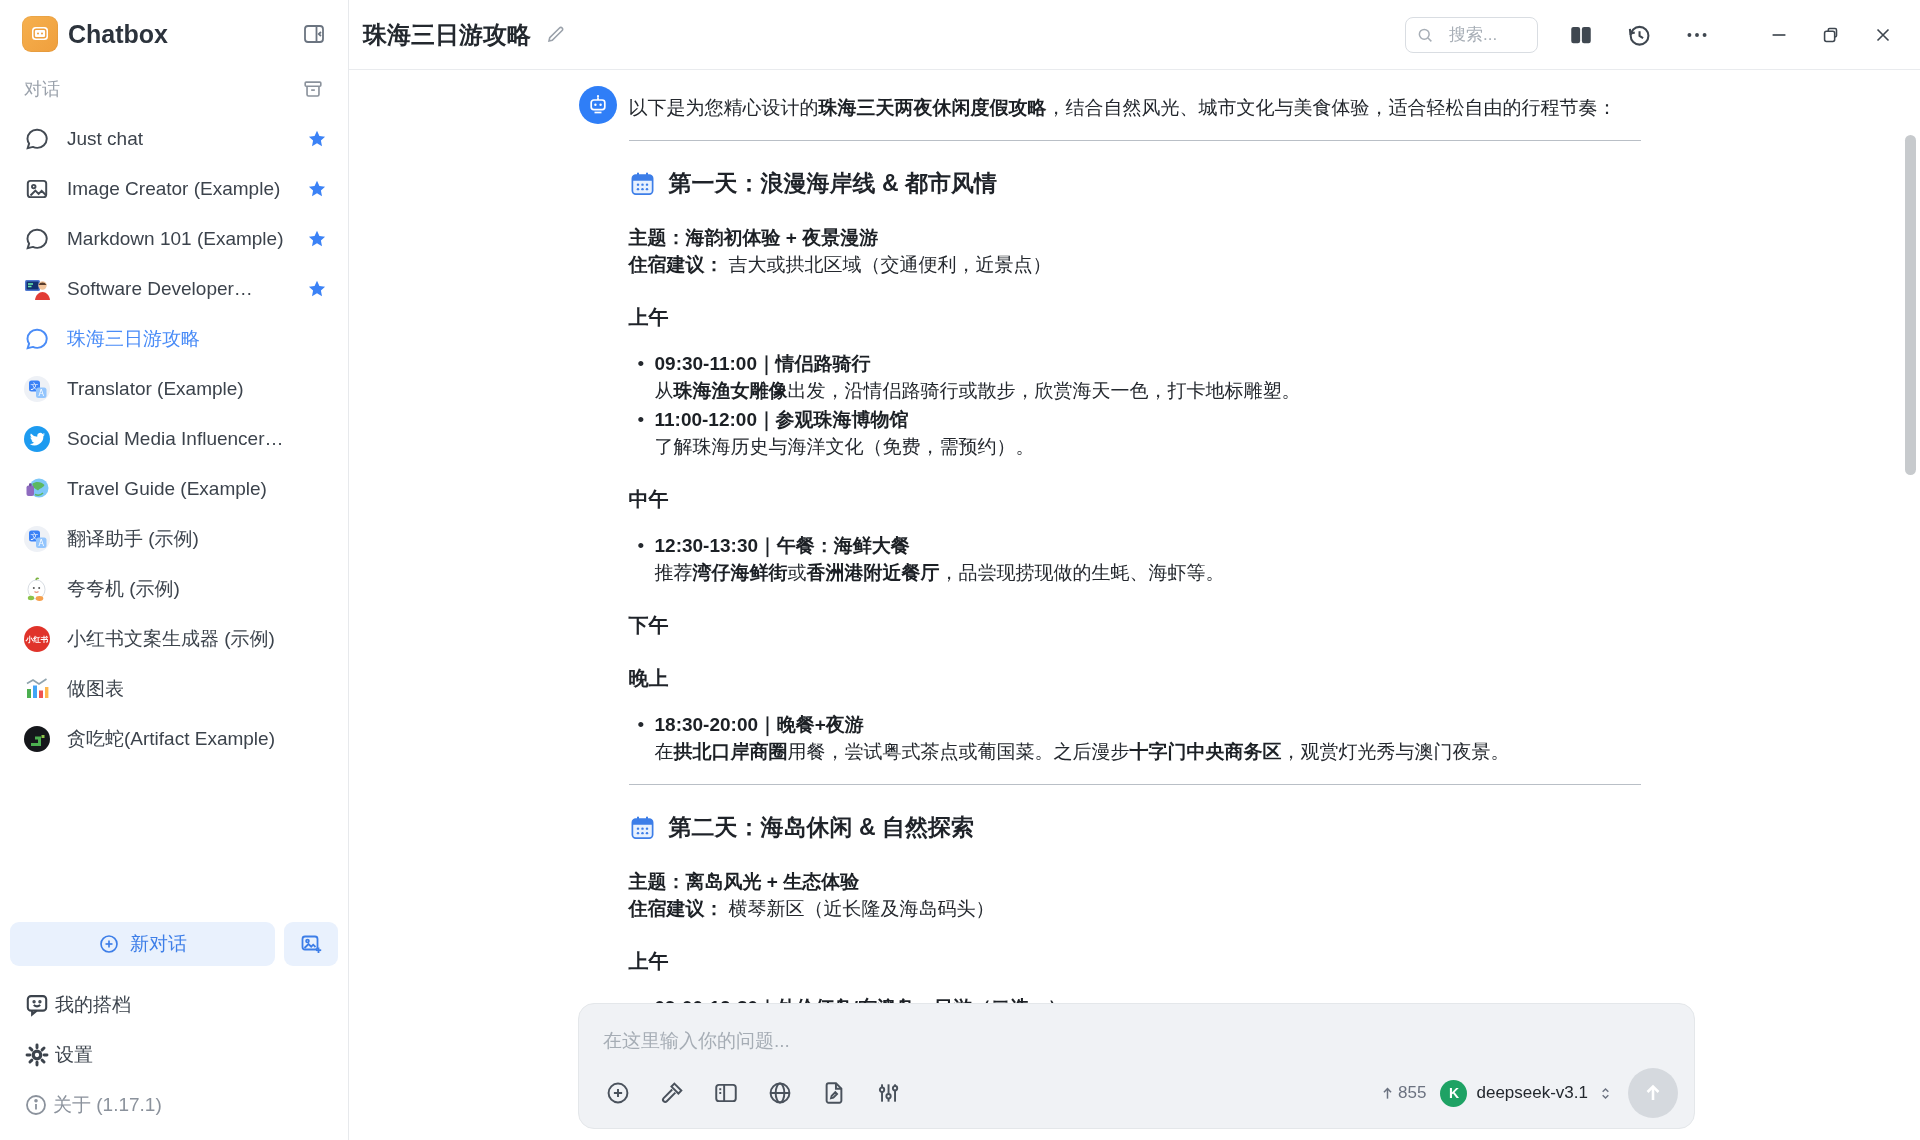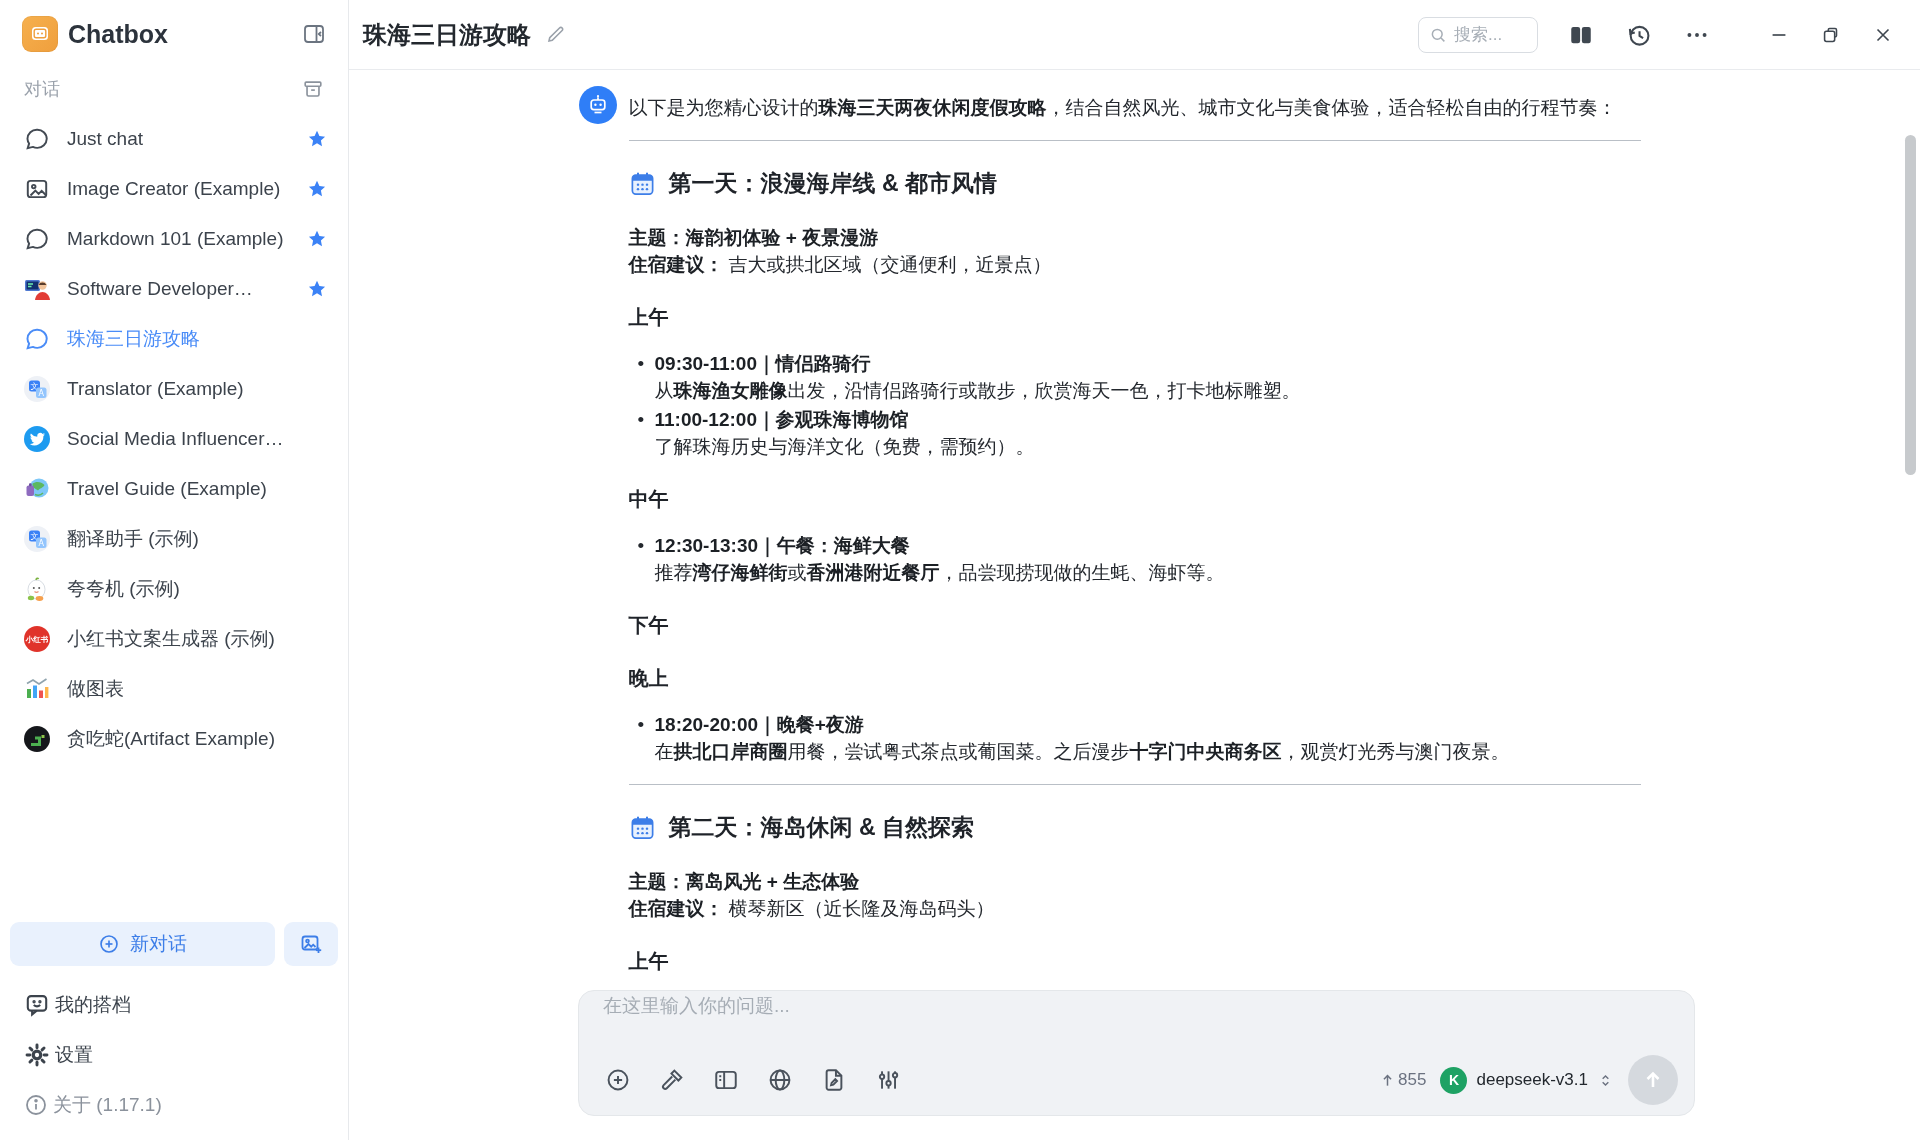--- a/index.html
+++ b/index.html
@@ -29,21 +29,21 @@
   .sb-footer { padding:2px 12px 10px; }
   .sb-footer-item { height:50px; display:flex; align-items:center; gap:5px; padding:0 12px; font-size:19px; color:#3c434c; cursor:pointer; }
   .sb-footer-item.dim { color:#8b929c; }
 
   
   .main { flex:1; display:flex; flex-direction:column; position:relative; background:#fff; }
   .main-header { height:70px; flex:0 0 70px; display:flex; align-items:center; padding:0 24px 0 12px; border-bottom:1px solid #e9ebee; }
   .page-title { font-size:24px; font-weight:700; color:#23282e; margin-left:2px; }
   .edit-btn { margin-left:12px; }
   .hdr-spacer { flex:1; }
-  .search-box { width:120px; height:36px; border:1px solid #d9dde2; border-radius:8px; display:flex; align-items:center; gap:7px; padding:0 10px; color:#a7aeb6; font-size:17px; cursor:text; margin-right:28px; }
+  .search-box { width:133px; height:36px; border:1px solid #d9dde2; border-radius:8px; display:flex; align-items:center; gap:15px; padding:0 10px; color:#a7aeb6; font-size:17px; cursor:text; margin-right:28px; }
   .hdr-ic { margin-right:28px; }
   .win-ic { margin-left:26px; }
 
   
   .chat-scroll { flex:1; position:relative; overflow:hidden; }
   .thread { width:1012px; margin:0 auto; padding-top:24px; position:relative; font-size:19px; line-height:27px; color:#24282e; }
   .avatar { position:absolute; left:-50px; top:16px; width:38px; height:38px; border-radius:50%; background:#2f7ef7; display:flex; align-items:center; justify-content:center; }
   strong { font-weight:700; color:#1c2025; }
   hr.md { border:none; border-top:1px solid #b9bfc6; margin:19px 0 0; }
   h3.day { font-size:23px; font-weight:700; color:#1f2329; display:flex; align-items:center; gap:13px; margin:29px 0 27px; }
@@ -51,21 +51,21 @@
   p.meta .val { margin-left:5px; }
   h4.part { font-size:20px; font-weight:700; color:#1f2329; margin:26px 0 19px; }
   ul.items { list-style:none; margin:0 0 0 0; padding-left:26px; }
   ul.items > li { position:relative; margin-bottom:2px; }
   ul.items > li::before { content:"•"; position:absolute; left:-17px; top:0; color:#24282e; }
   ul.sub { list-style:none; padding-left:28px; margin:0; }
   ul.sub > li { position:relative; }
   ul.sub > li::before { content:"◦"; position:absolute; left:-17px; top:0; color:#24282e; }
 
   
-  .composer { position:absolute; left:229px; bottom:24px; width:1117px; height:126px; background:#f0f2f5; border:1px solid #e4e7ea; border-radius:16px; padding:2px 16px 10px 24px; display:flex; flex-direction:column; }
+  .composer { position:absolute; left:229px; bottom:11px; width:1117px; height:126px; background:#f0f2f5; border:1px solid #e4e7ea; border-radius:16px; padding:24px 16px 10px 24px; display:flex; flex-direction:column; }
   .composer-input { flex:1; color:#a6adb5; font-size:19px; cursor:text; }
   .composer-row { display:flex; align-items:center; }
   .tool-ics { display:flex; align-items:center; gap:24px; flex:1; }
   .token { display:flex; align-items:center; gap:3px; color:#6b7280; font-size:17px; margin-right:14px; }
   .model-chip { display:flex; align-items:center; gap:9px; cursor:pointer; margin-right:14px; }
   .model-avatar { width:27px; height:27px; border-radius:50%; background:#1ea264; color:#fff; font-size:14px; font-weight:700; display:flex; align-items:center; justify-content:center; }
   .model-name { font-size:17px; color:#23282e; }
   .send-btn { width:50px; height:50px; border-radius:50%; background:#d5d9de; border:none; display:flex; align-items:center; justify-content:center; cursor:pointer; }
 
   .scroll-thumb { position:absolute; right:4px; top:135px; width:11px; height:340px; background:#c7cacd; border-radius:6px; cursor:grab; }
@@ -472,21 +472,21 @@
             <div><strong>12:30-13:30｜午餐：海鲜大餐</strong></div>
             <div><span>推荐</span><strong>湾仔海鲜街</strong><span>或</span><strong>香洲港附近餐厅</strong><span>，品尝现捞现做的生蚝、海虾等。</span></div>
           </li>
         </ul>
 
         <h4 class="part">下午</h4>
 
         <h4 class="part">晚上</h4>
         <ul class="items">
           <li>
-            <div><strong>18:20-20:00｜晚餐+夜游</strong></div>
+            <div><strong>18:30-20:00｜晚餐+夜游</strong></div>
             <div><span>在</span><strong>拱北口岸商圈</strong><span>用餐，尝试粤式茶点或葡国菜。之后漫步</span><strong>十字门中央商务区</strong><span>，观赏灯光秀与澳门夜景。</span></div>
           </li>
         </ul>
 
         <hr class="md">
 
         <h3 class="day">
           <span>
               <svg width="27" height="27" viewBox="0 0 24 24">
                 <rect x="3" y="4.5" width="18" height="17" rx="3" fill="#e8f1fe" stroke="#3d7ee8" stroke-width="1.5"></rect>

